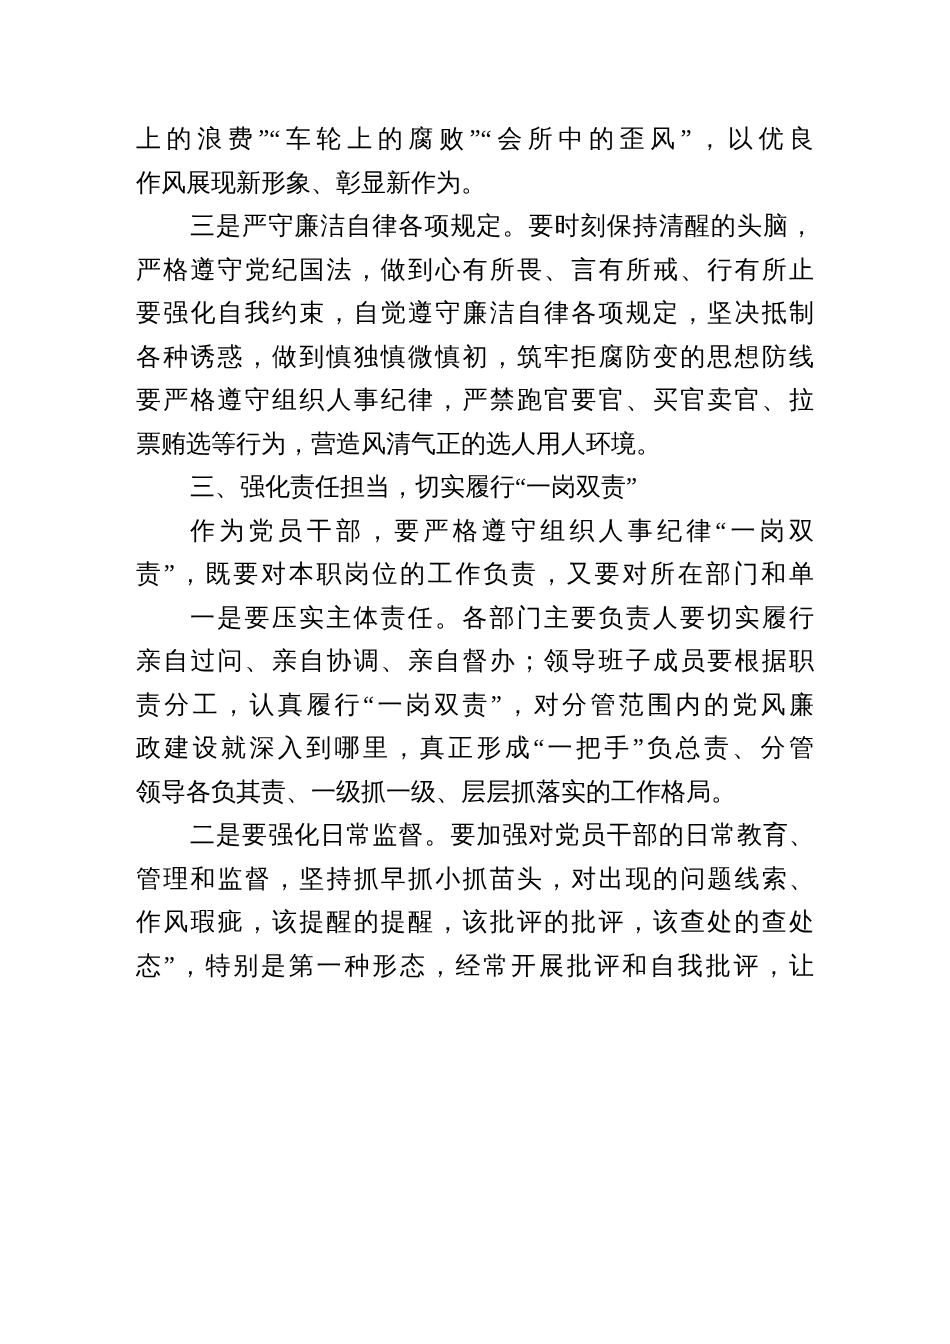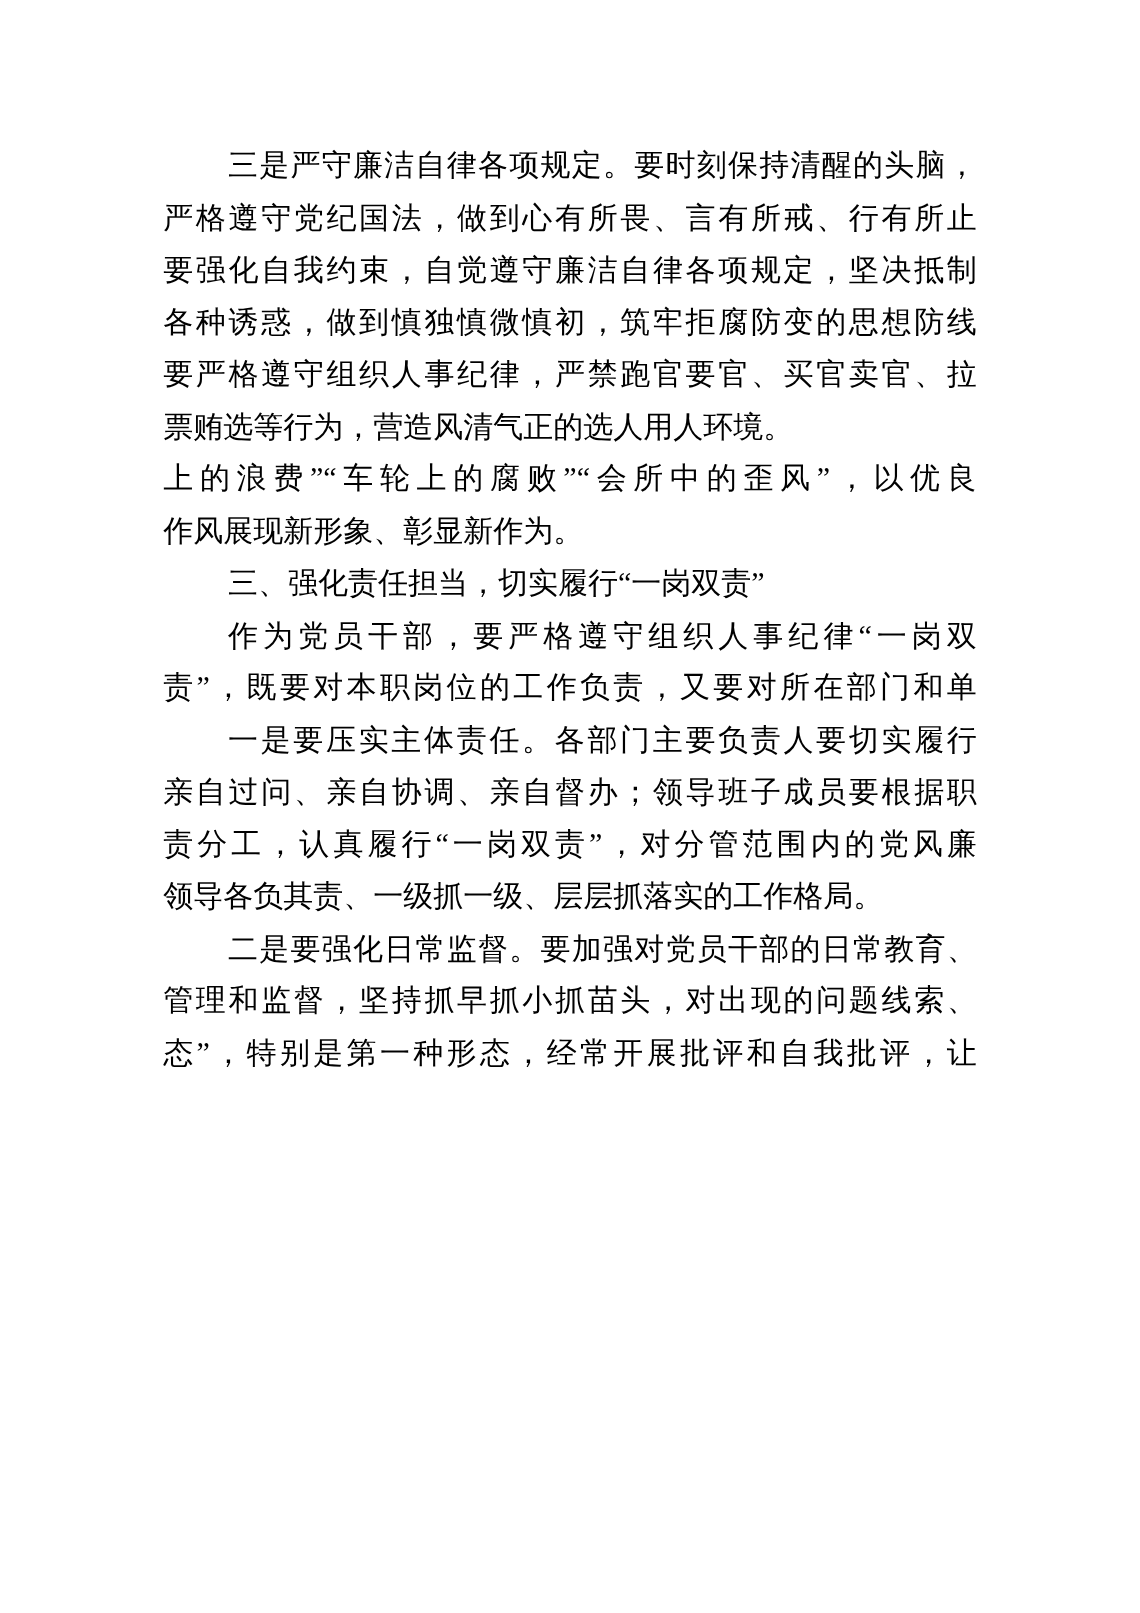--- a/index.html
+++ b/index.html
@@ -46,43 +46,45 @@
   .text-line.indent {
     text-indent: 54px;
   }
 </style>
 </head>
 <body>
 
 <div class="page">
   <div class="text-column" id="text-column">
       <div class="paragraph">
+        <div class="text-line fill">上的浪费”“车轮上的腐败”“会所中的歪风”，以优良</div>
+        <div class="text-line">作风展现新形象、彰显新作为。</div>
+      </div>
+      <div class="paragraph">
         <div class="text-line fill indent">三是严守廉洁自律各项规定。要时刻保持清醒的头脑，</div>
         <div class="text-line fill">严格遵守党纪国法，做到心有所畏、言有所戒、行有所止</div>
         <div class="text-line fill">要强化自我约束，自觉遵守廉洁自律各项规定，坚决抵制</div>
         <div class="text-line fill">各种诱惑，做到慎独慎微慎初，筑牢拒腐防变的思想防线</div>
         <div class="text-line fill">要严格遵守组织人事纪律，严禁跑官要官、买官卖官、拉</div>
         <div class="text-line">票贿选等行为，营造风清气正的选人用人环境。</div>
-      </div>
-      <div class="paragraph">
-        <div class="text-line fill">上的浪费”“车轮上的腐败”“会所中的歪风”，以优良</div>
-        <div class="text-line">作风展现新形象、彰显新作为。</div>
       </div>
       <div class="paragraph">
         <div class="text-line indent">三、强化责任担当，切实履行“一岗双责”</div>
       </div>
       <div class="paragraph">
         <div class="text-line fill indent">作为党员干部，要严格遵守组织人事纪律“一岗双</div>
         <div class="text-line fill">责”，既要对本职岗位的工作负责，又要对所在部门和单</div>
       </div>
       <div class="paragraph">
         <div class="text-line fill indent">一是要压实主体责任。各部门主要负责人要切实履行</div>
         <div class="text-line fill">亲自过问、亲自协调、亲自督办；领导班子成员要根据职</div>
         <div class="text-line fill">责分工，认真履行“一岗双责”，对分管范围内的党风廉</div>
+        <div class="text-line fill">政建设就深入到哪里，真正形成“一把手”负总责、分管</div>
         <div class="text-line">领导各负其责、一级抓一级、层层抓落实的工作格局。</div>
       </div>
       <div class="paragraph">
         <div class="text-line fill indent">二是要强化日常监督。要加强对党员干部的日常教育、</div>
         <div class="text-line fill">管理和监督，坚持抓早抓小抓苗头，对出现的问题线索、</div>
+        <div class="text-line fill">作风瑕疵，该提醒的提醒，该批评的批评，该查处的查处</div>
         <div class="text-line fill">态”，特别是第一种形态，经常开展批评和自我批评，让</div>
       </div>
     </div>
 </div>
 
 </body></html>

